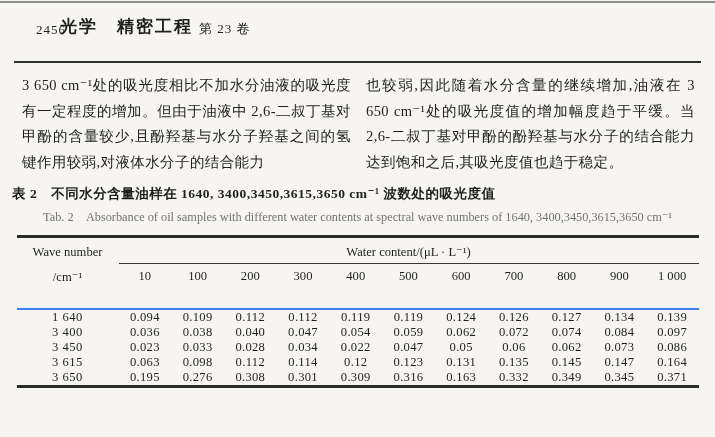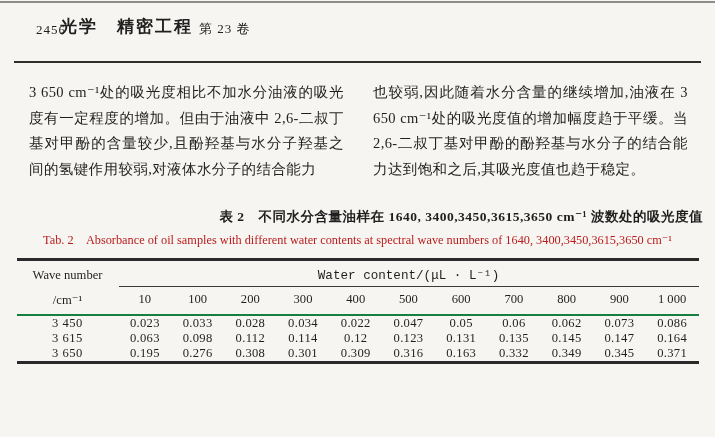--- a/index.html
+++ b/index.html
@@ -26,50 +26,50 @@
   }
   .page-number, .volume-label { font-size: 13px; letter-spacing: 1px; }
   .journal-title {
     font-size: 17px; font-weight: 700; letter-spacing: 2px;
     transform: translateX(-6px);
   }
 
   
   .columns { display: flex; gap: 15px; padding: 10px 8px 0 10px; }
   .col {
-    flex: 1; margin: 7px;
+    flex: 1; margin: 0;
     font-size: 14.5px; line-height: 25.5px;
     text-align: justify;
     letter-spacing: 0.4px;
   }
 
   
   .caption-zh {
-    margin-top: 19px; text-align: right;
+    margin-top: 10px; text-align: left;
     font-size: 13.5px; font-weight: 700; letter-spacing: 0.5px;
   }
   .caption-en {
-    margin-top: 6px; text-align: center; font-size: 12.3px; color: #b91c1c;
+    margin-top: 6px; text-align: center; font-size: 12.3px; color: #737373;
   }
 
   
   table.data-table {
     width: 682px; margin: 9px auto 0;
     border-collapse: collapse; table-layout: fixed;
     border-top: 3px solid #2a2a2a;
     border-bottom: 3px solid #2a2a2a;
     font-size: 12.6px;
   }
   table.data-table th, table.data-table td {
     font-weight: normal; text-align: center; padding: 0;
   }
   col.wavecol { width: 102px; }
   thead tr.headrow th { padding: 6px 0 3px; }
-  th.group-head { border-bottom: 1.5px solid #3a3a3a; font-family: Liberation Mono, monospace; }
-  thead tr.subhead th { padding: 5px 0 6px; border-bottom: 2px solid #15803d; }
+  th.group-head { border-bottom: 1.5px solid #3a3a3a; }
+  thead tr.subhead th { padding: 5px 0 23px; border-bottom: 2px solid #3b82f6; }
   tbody td { padding: 9px 0 8px; letter-spacing: 0.3px; }
   tbody td.wave-cell { letter-spacing: 0.5px; }
 </style>
 </head>
 <body>
 
 <div class="scan-edge"></div>
 
 <div class="page">
 
@@ -106,20 +106,48 @@
           <th>500</th>
           <th>600</th>
           <th>700</th>
           <th>800</th>
           <th>900</th>
           <th>1 000</th>
         </tr>
     </thead>
     <tbody id="table-body">
         <tr>
+          <td class="wave-cell">1 640</td>
+          <td>0.094</td>
+          <td>0.109</td>
+          <td>0.112</td>
+          <td>0.112</td>
+          <td>0.119</td>
+          <td>0.119</td>
+          <td>0.124</td>
+          <td>0.126</td>
+          <td>0.127</td>
+          <td>0.134</td>
+          <td>0.139</td>
+        </tr>
+        <tr>
+          <td class="wave-cell">3 400</td>
+          <td>0.036</td>
+          <td>0.038</td>
+          <td>0.040</td>
+          <td>0.047</td>
+          <td>0.054</td>
+          <td>0.059</td>
+          <td>0.062</td>
+          <td>0.072</td>
+          <td>0.074</td>
+          <td>0.084</td>
+          <td>0.097</td>
+        </tr>
+        <tr>
           <td class="wave-cell">3 450</td>
           <td>0.023</td>
           <td>0.033</td>
           <td>0.028</td>
           <td>0.034</td>
           <td>0.022</td>
           <td>0.047</td>
           <td>0.05</td>
           <td>0.06</td>
           <td>0.062</td>

